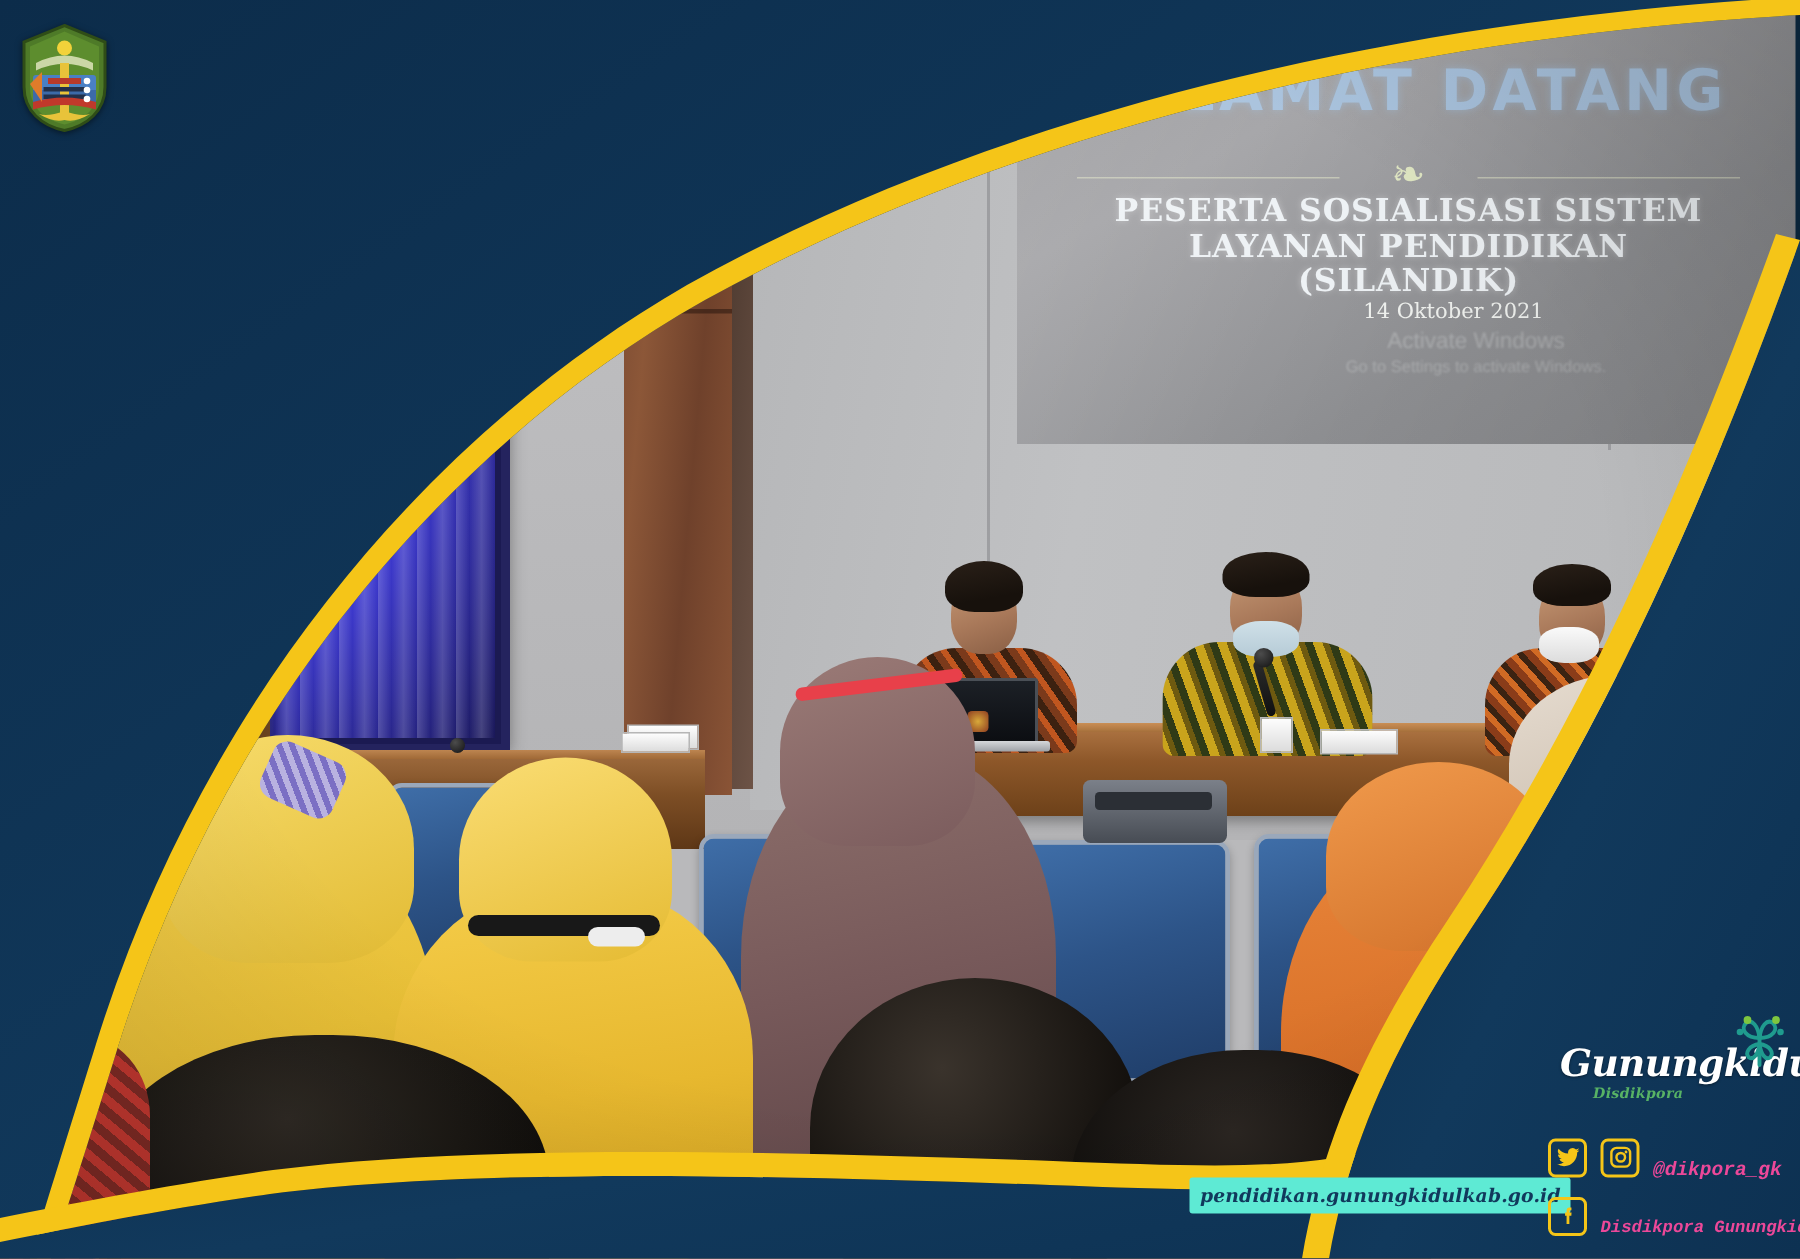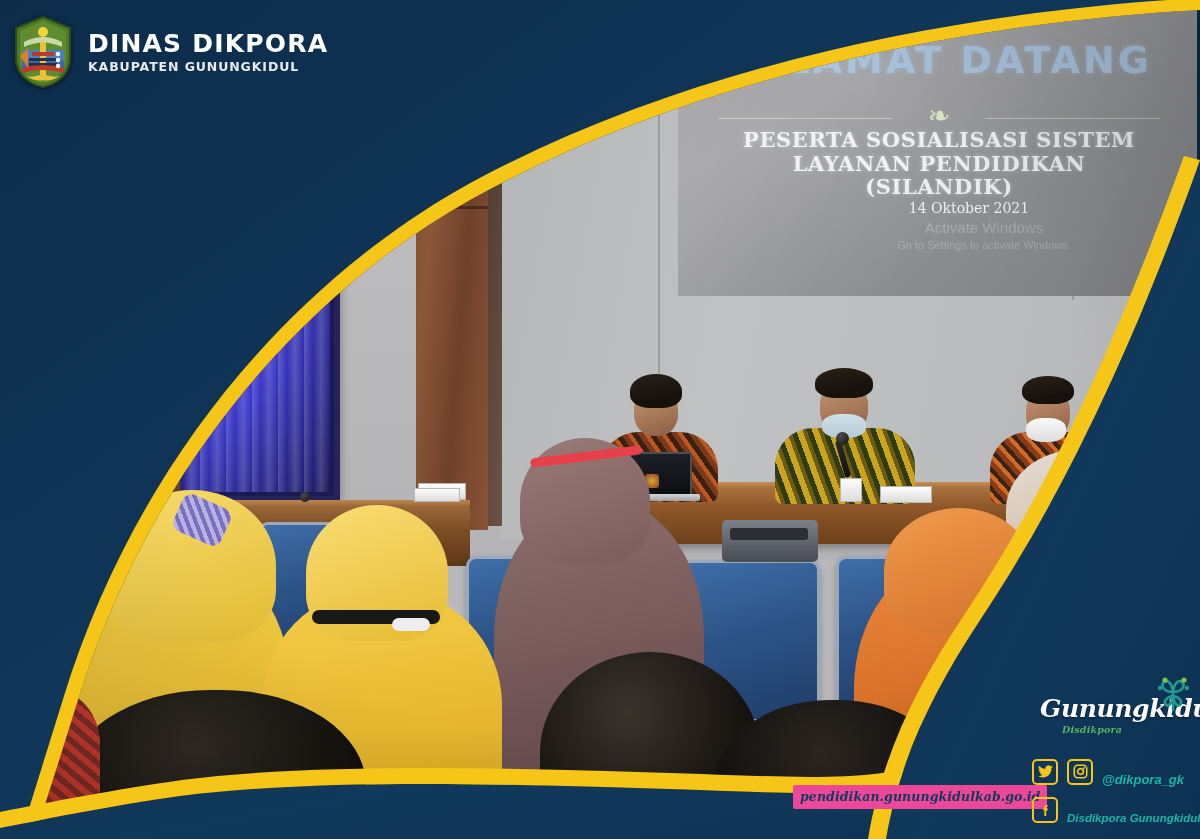--- a/index.html
+++ b/index.html
@@ -280,42 +280,42 @@
   .gk-tag {
     font-family:"DejaVu Serif", serif;
     font-style:italic; font-weight:bold;
     font-size:9.5px; color:#57b265;
     letter-spacing:.2px; margin-top:1px; margin-left:22px;
   }
   #gk-mark { position:absolute; right:-6px; top:-18px; }
 
   #url-badge {
     position:absolute; left:793px; top:785px;
-    background:#ec4899; color:#11395c;
+    background:#5eead4; color:#11395c;
     padding:4px 7px 5px 7px; border-radius:2px;
     font-family:"DejaVu Serif", serif;
     font-style:italic; font-weight:bold;
     font-size:12.5px; letter-spacing:.1px;
     white-space:nowrap;
   }
 
   #social {
     position:absolute; left:1032px; top:756px;
     width:168px;
   }
   .soc-row { display:flex; align-items:center; gap:9px; margin-bottom:9px; }
   .soc-ico {
     width:26px; height:26px; flex:0 0 26px;
     border:2.5px solid #f5c518; border-radius:5px;
     display:flex; align-items:center; justify-content:center;
   }
   .soc-handle {
-    font-family:Liberation Sans, sans-serif;
+    font-family:Liberation Mono, monospace;
     font-style:italic; font-weight:bold;
-    font-size:13px; color:#14b8a6; white-space:nowrap;margin-top:16px;
+    font-size:13px; color:#ec4899; white-space:nowrap;margin-top:16px;
   }
   .soc-handle.small { font-size:11.5px; }
 
   .vignette {
     position:absolute; inset:0; pointer-events:none;
     background:radial-gradient(ellipse at 50% 45%, rgba(0,0,0,0) 55%, rgba(0,0,0,.16) 100%);
   }
 </style>
 </head>
 <body>
@@ -541,24 +541,20 @@
         <rect x="17" y="42" width="28" height="3" fill="#23304a"></rect>
         <rect x="17" y="47" width="28" height="3" fill="#23304a"></rect>
         <path d="M10 52 Q31 46 52 52 L52 57 Q31 51 10 57 Z" fill="#c0392b"></path>
         <circle cx="46" cy="38" r="2.2" fill="#ffffff"></circle>
         <circle cx="46" cy="44" r="2.2" fill="#ffffff"></circle>
         <circle cx="46" cy="50" r="2.2" fill="#ffffff"></circle>
         <path d="M8 40 L16 32 L16 52 Z" fill="#e07c2a"></path>
         <path d="M31 58 Q20 62 14 60 Q24 66 31 64 Q38 66 48 60 Q42 62 31 58 Z" fill="#e8c33a"></path>
       </svg>
     </div>
-    <div class="brand-text">
-      <div class="brand-title">DINAS DIKPORA</div>
-      <div class="brand-sub">KABUPATEN GUNUNGKIDUL</div>
-    </div>
   </div>
 
   <div id="gk-logo">
     <div id="gk-mark">
       <svg width="44" height="38" viewBox="0 0 44 38" xmlns="http://www.w3.org/2000/svg">
         <g fill="none" stroke="#1f9b8e" stroke-width="2.6" stroke-linecap="round">
           <path d="M21 34 L21 16"></path>
           <path d="M21 16 C12 16 8 10 12 6 C16 3 20 8 21 16"></path>
           <path d="M21 16 C30 16 34 10 30 6 C26 3 22 8 21 16"></path>
           <path d="M21 20 C14 21 11 26 14 29 C17 31 20 27 21 20"></path>

